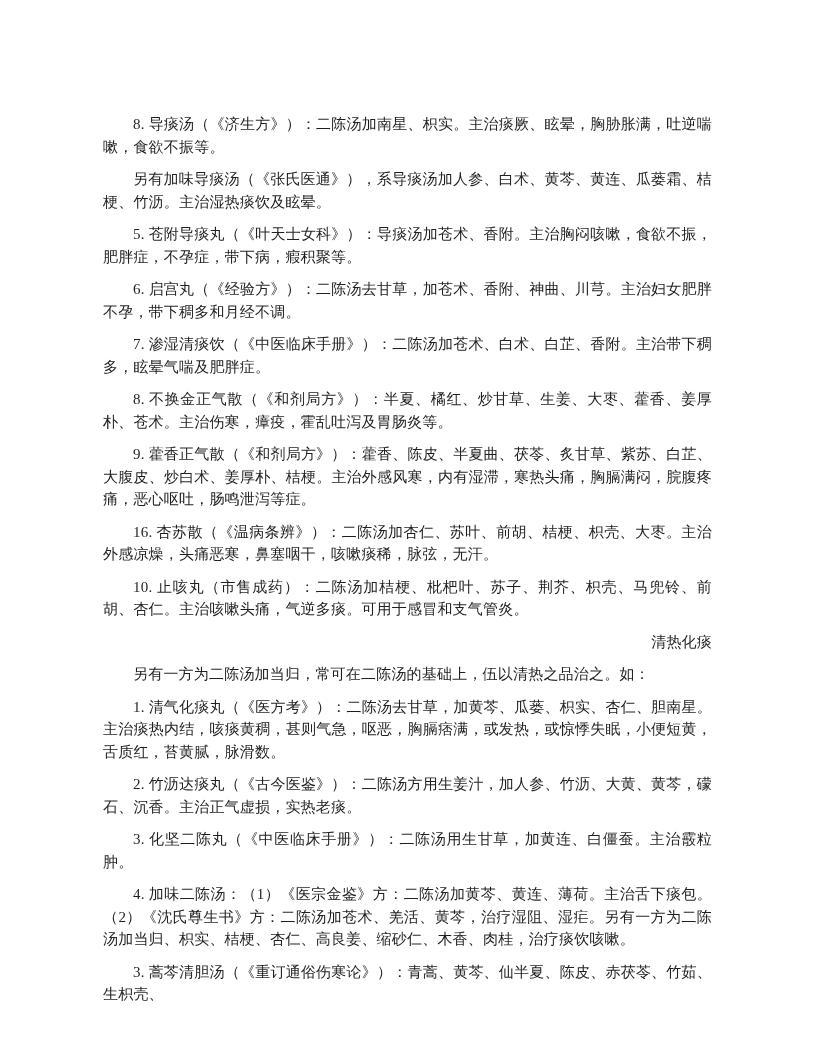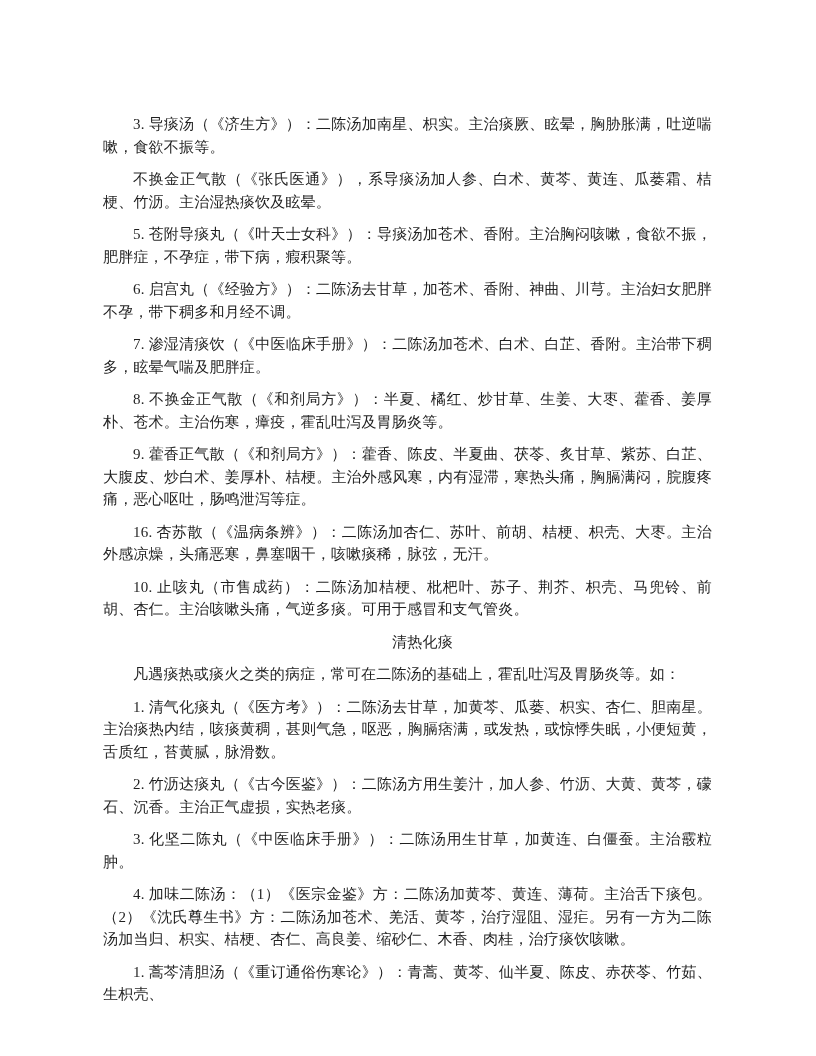--- a/index.html
+++ b/index.html
@@ -26,38 +26,38 @@
     margin: 0 0 10px 0;
     font-size: 15px;
     line-height: 22.5px;
     text-indent: 2em;
     text-align: justify;
     text-justify: inter-character;
     letter-spacing: 0.2px;
     word-break: break-all;
   }
   p.heading {
-    text-align: center;
+    text-align: right;
   }
 </style>
 </head>
 <body>
 
 <div class="page">
   <div class="content">
-    <p class="para">3. 导痰汤（《济生方》）：二陈汤加南星、枳实。主治痰厥、眩晕，胸胁胀满，吐逆喘嗽，食欲不振等。</p>
-    <p class="para">不换金正气散（《张氏医通》），系导痰汤加人参、白术、黄芩、黄连、瓜蒌霜、桔梗、竹沥。主治湿热痰饮及眩晕。</p>
+    <p class="para">8. 导痰汤（《济生方》）：二陈汤加南星、枳实。主治痰厥、眩晕，胸胁胀满，吐逆喘嗽，食欲不振等。</p>
+    <p class="para">另有加味导痰汤（《张氏医通》），系导痰汤加人参、白术、黄芩、黄连、瓜蒌霜、桔梗、竹沥。主治湿热痰饮及眩晕。</p>
     <p class="para">5. 苍附导痰丸（《叶天士女科》）：导痰汤加苍术、香附。主治胸闷咳嗽，食欲不振，肥胖症，不孕症，带下病，瘕积聚等。</p>
     <p class="para">6. 启宫丸（《经验方》）：二陈汤去甘草，加苍术、香附、神曲、川芎。主治妇女肥胖不孕，带下稠多和月经不调。</p>
     <p class="para">7. 渗湿清痰饮（《中医临床手册》）：二陈汤加苍术、白术、白芷、香附。主治带下稠多，眩晕气喘及肥胖症。</p>
     <p class="para">8. 不换金正气散（《和剂局方》）：半夏、橘红、炒甘草、生姜、大枣、藿香、姜厚朴、苍术。主治伤寒，瘴疫，霍乱吐泻及胃肠炎等。</p>
     <p class="para">9. 藿香正气散（《和剂局方》）：藿香、陈皮、半夏曲、茯苓、炙甘草、紫苏、白芷、大腹皮、炒白术、姜厚朴、桔梗。主治外感风寒，内有湿滞，寒热头痛，胸膈满闷，脘腹疼痛，恶心呕吐，肠鸣泄泻等症。</p>
     <p class="para">16. 杏苏散（《温病条辨》）：二陈汤加杏仁、苏叶、前胡、桔梗、枳壳、大枣。主治外感凉燥，头痛恶寒，鼻塞咽干，咳嗽痰稀，脉弦，无汗。</p>
     <p class="para">10. 止咳丸（市售成药）：二陈汤加桔梗、枇杷叶、苏子、荆芥、枳壳、马兜铃、前胡、杏仁。主治咳嗽头痛，气逆多痰。可用于感冒和支气管炎。</p>
     <p class="heading">清热化痰</p>
-    <p class="para">凡遇痰热或痰火之类的病症，常可在二陈汤的基础上，霍乱吐泻及胃肠炎等。如：</p>
+    <p class="para">另有一方为二陈汤加当归，常可在二陈汤的基础上，伍以清热之品治之。如：</p>
     <p class="para">1. 清气化痰丸（《医方考》）：二陈汤去甘草，加黄芩、瓜蒌、枳实、杏仁、胆南星。主治痰热内结，咳痰黄稠，甚则气急，呕恶，胸膈痞满，或发热，或惊悸失眠，小便短黄，舌质红，苔黄腻，脉滑数。</p>
     <p class="para">2. 竹沥达痰丸（《古今医鉴》）：二陈汤方用生姜汁，加人参、竹沥、大黄、黄芩，礞石、沉香。主治正气虚损，实热老痰。</p>
     <p class="para">3. 化坚二陈丸（《中医临床手册》）：二陈汤用生甘草，加黄连、白僵蚕。主治霰粒肿。</p>
     <p class="para">4. 加味二陈汤：（1）《医宗金鉴》方：二陈汤加黄芩、黄连、薄荷。主治舌下痰包。（2）《沈氏尊生书》方：二陈汤加苍术、羌活、黄芩，治疗湿阻、湿疟。另有一方为二陈汤加当归、枳实、桔梗、杏仁、高良姜、缩砂仁、木香、肉桂，治疗痰饮咳嗽。</p>
-    <p class="para">1. 蒿芩清胆汤（《重订通俗伤寒论》）：青蒿、黄芩、仙半夏、陈皮、赤茯苓、竹茹、生枳壳、</p>
+    <p class="para">3. 蒿芩清胆汤（《重订通俗伤寒论》）：青蒿、黄芩、仙半夏、陈皮、赤茯苓、竹茹、生枳壳、</p>
   </div>
 </div>
 
 </body></html>

